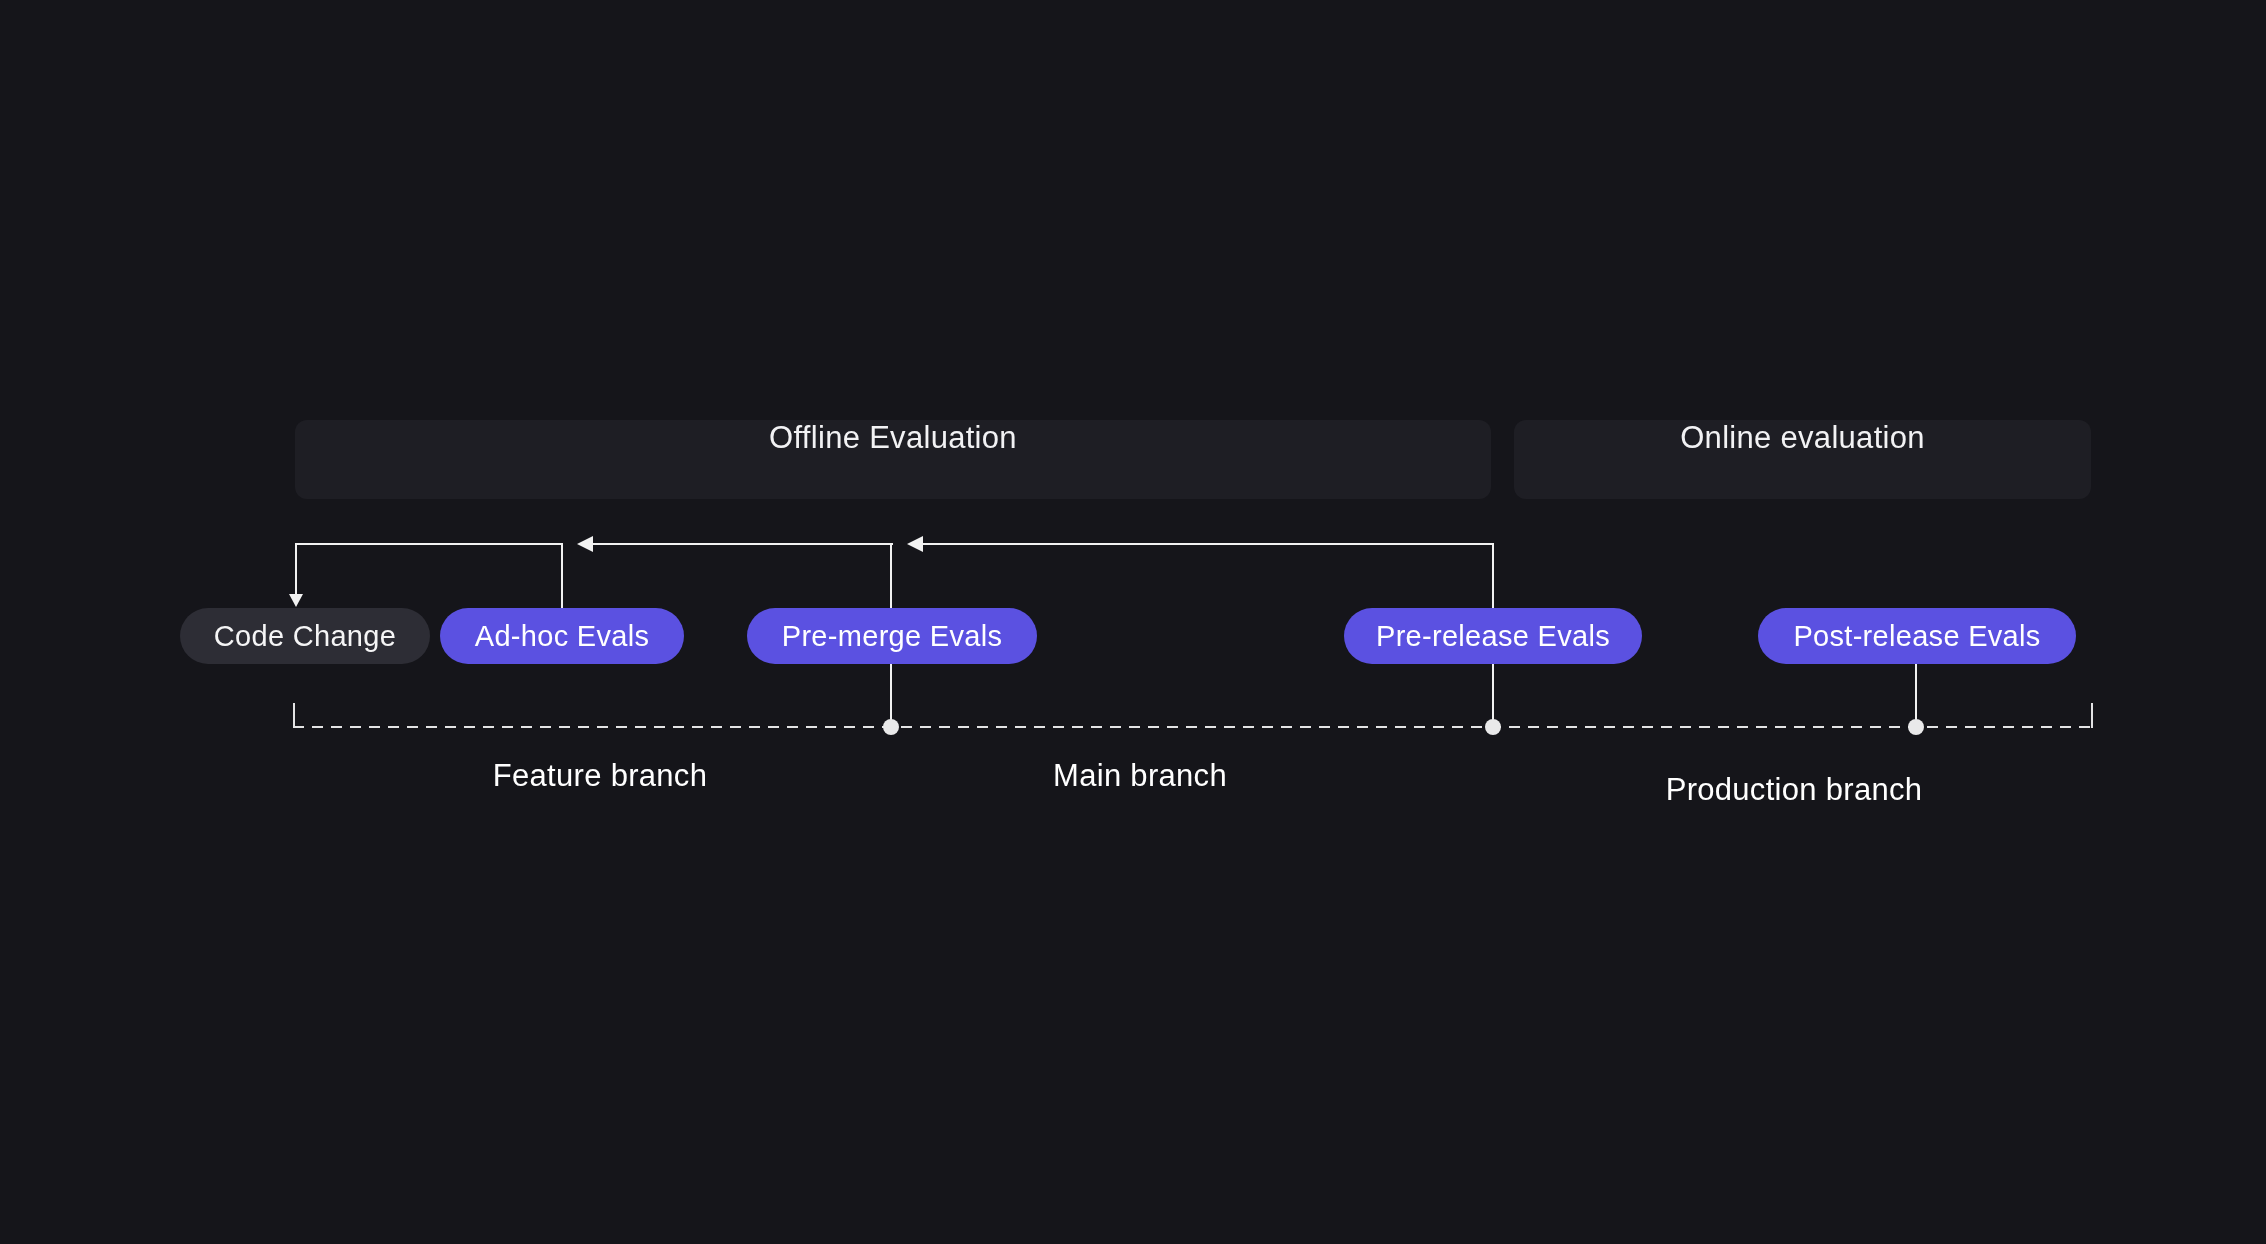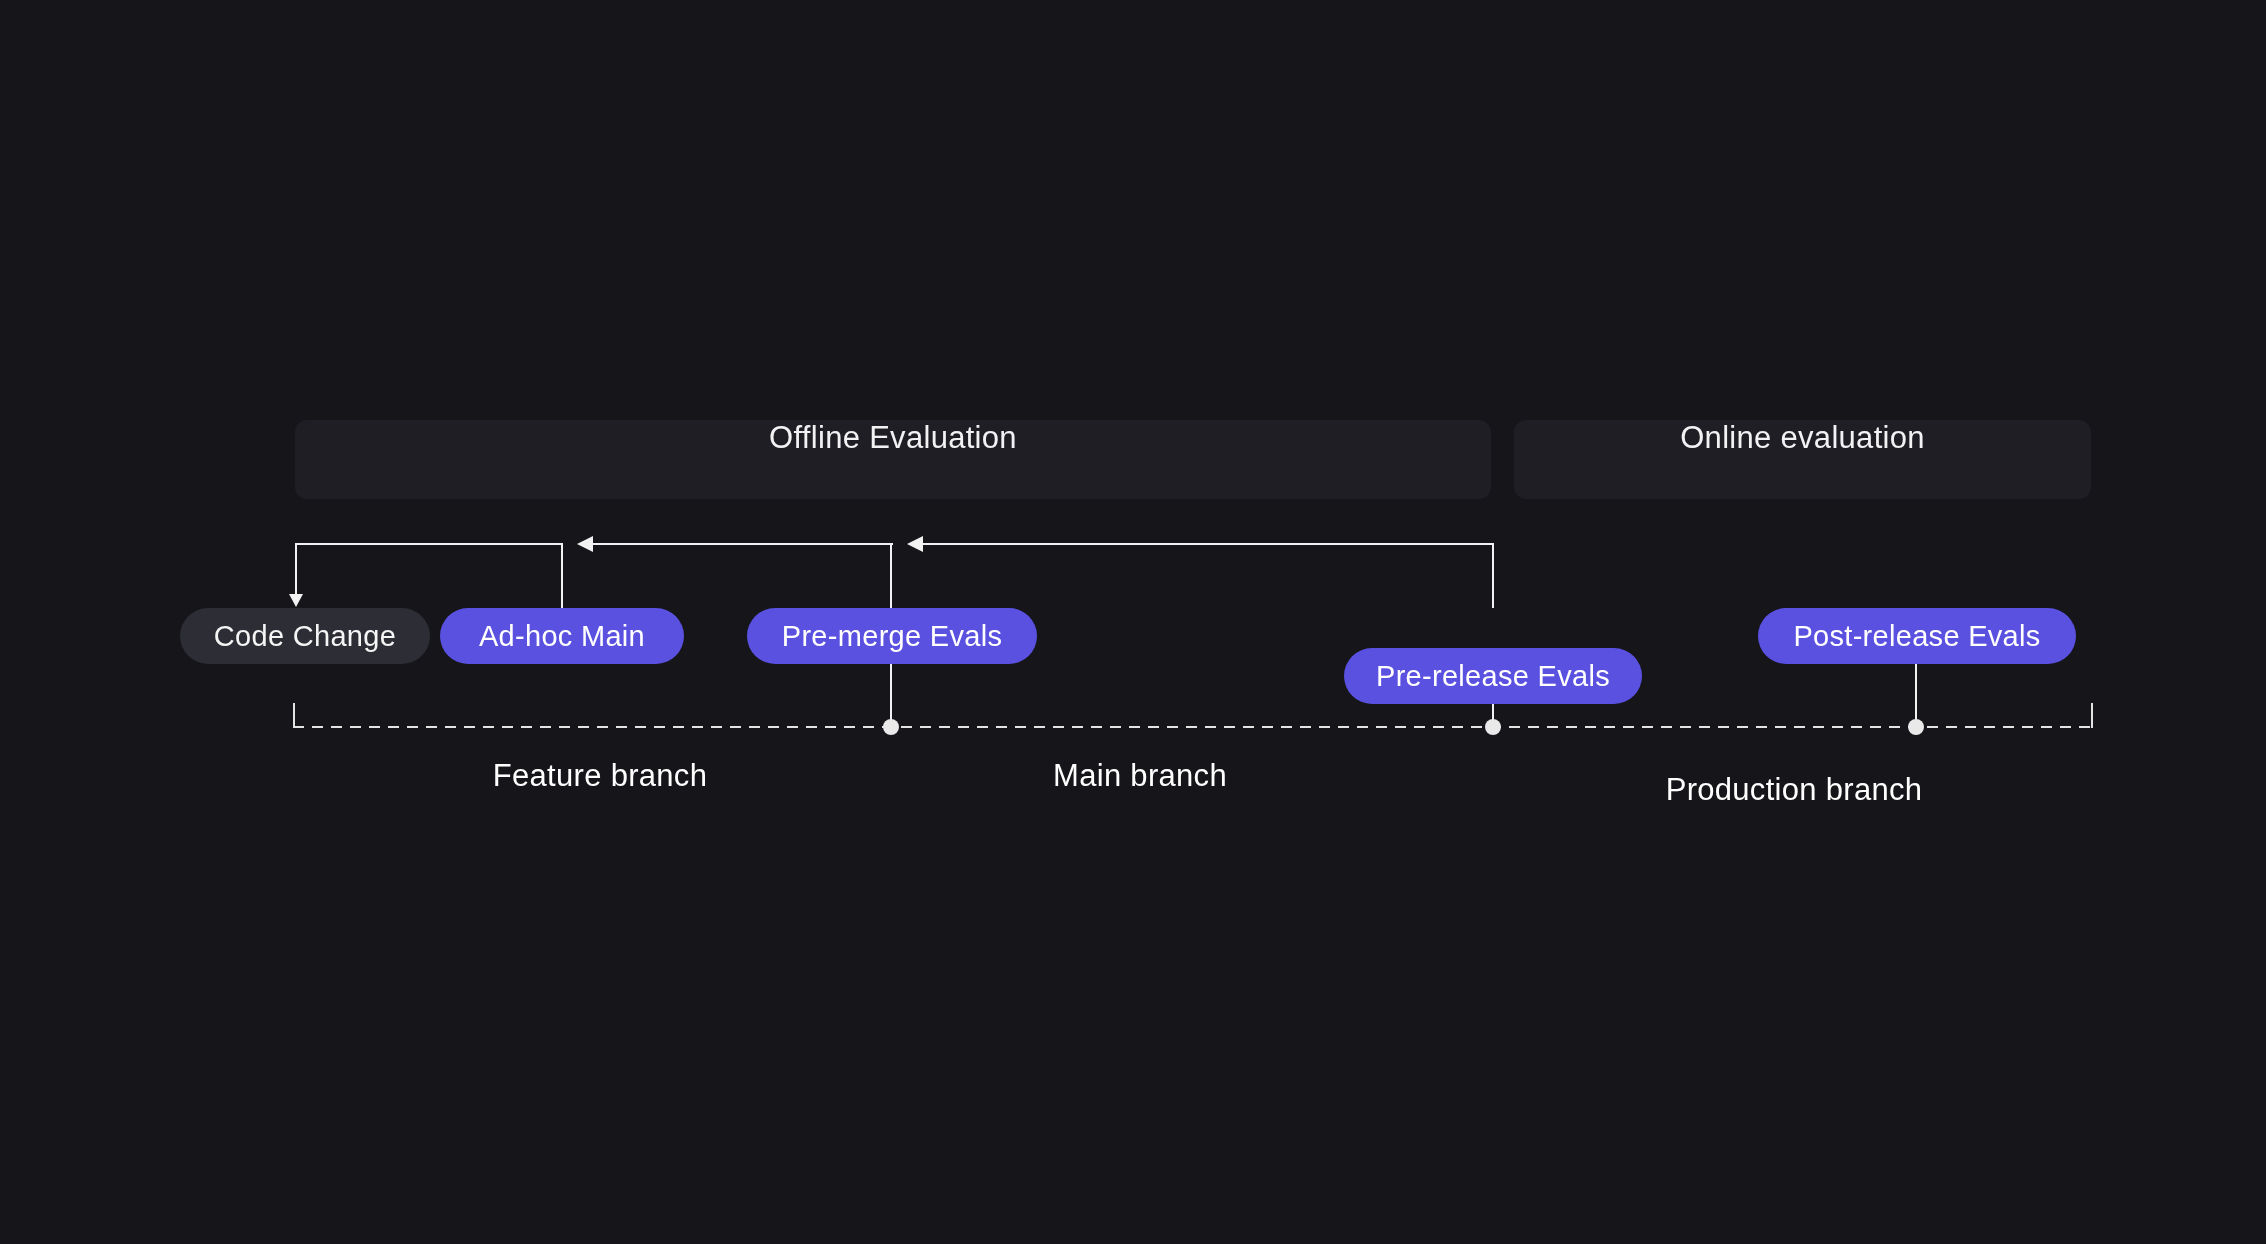--- a/index.html
+++ b/index.html
@@ -89,21 +89,21 @@
     letter-spacing: 0.3px;
     white-space: nowrap;
     z-index: 2;
   }
   .pill.neutral { background: #2d2d35; color: #f5f5f6; }
   .pill.accent  { background: #5b51e1; }
 
   .pill-code-change  { left: 180px;  width: 250px; }
   .pill-adhoc        { left: 440px;  width: 244px; }
   .pill-premerge     { left: 747px;  width: 290px; }
-  .pill-prerelease   { left: 1344px; width: 298px; margin-top: 40px; }
+  .pill-prerelease   { left: 1344px; width: 298px; }
   .pill-postrelease  { left: 1758px; width: 318px; }
 
   
   .timeline-dashed {
     position: absolute;
     left: 293px;
     top: 726px;
     width: 1800px;
     height: 2px;
     background: repeating-linear-gradient(
@@ -175,21 +175,21 @@
   <div class="arrowhead arrow-left c"></div>
 
   <div class="line v-line vdown-premerge"></div>
   <div class="line v-line vdown-prerelease"></div>
   <div class="line v-line vdown-postrelease"></div>
 
   <div class="pill neutral pill-code-change">
     <span>Code Change</span>
   </div>
   <div class="pill accent pill-adhoc">
-    <span>Ad-hoc Main</span>
+    <span>Ad-hoc Evals</span>
   </div>
   <div class="pill accent pill-premerge">
     <span>Pre-merge Evals</span>
   </div>
   <div class="pill accent pill-prerelease">
     <span>Pre-release Evals</span>
   </div>
   <div class="pill accent pill-postrelease">
     <span>Post-release Evals</span>
   </div>

